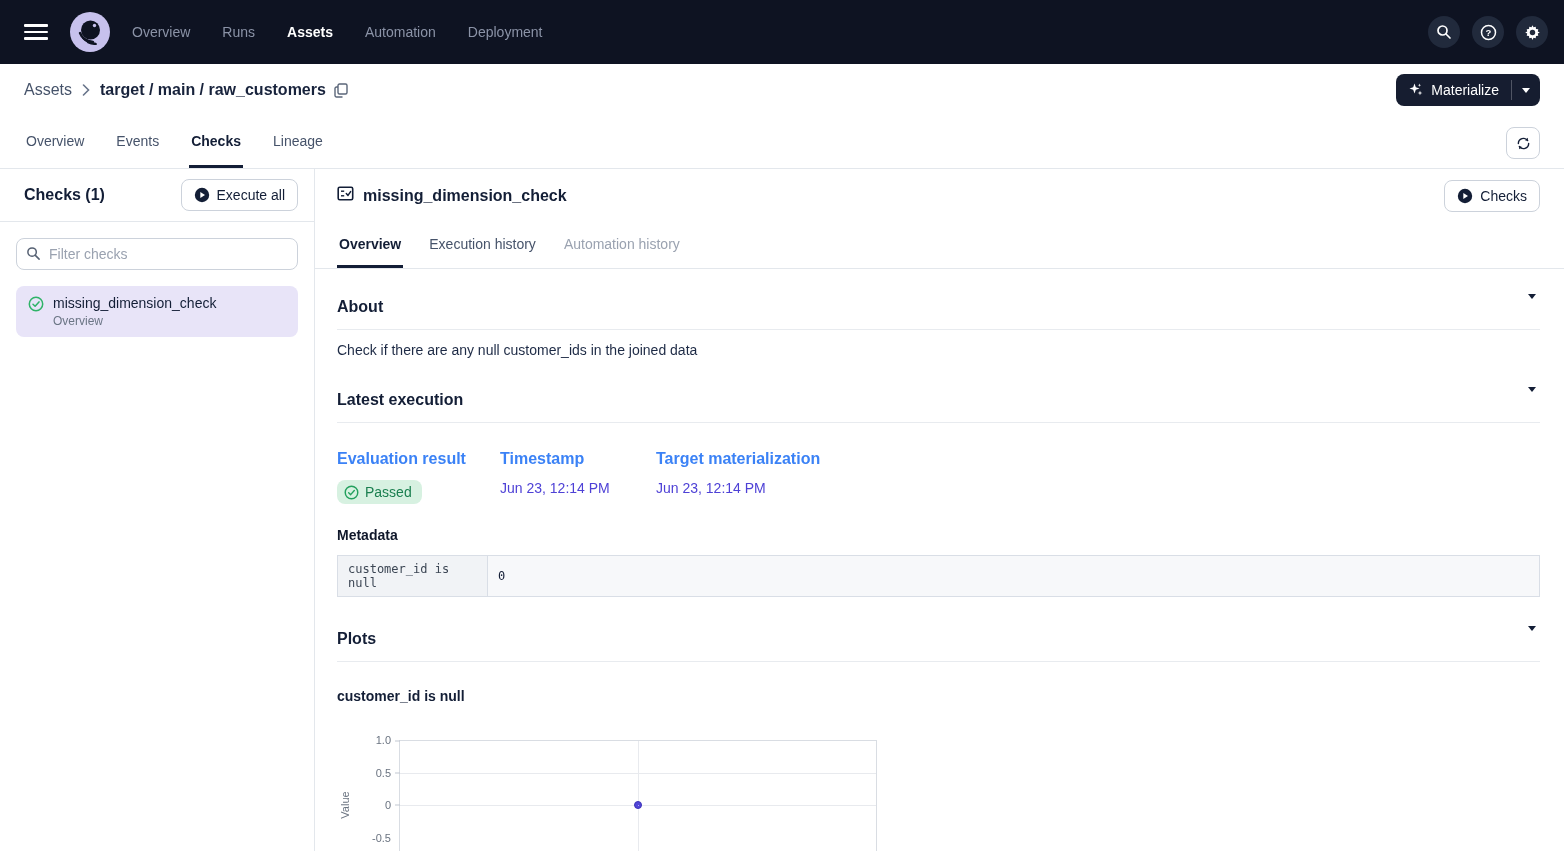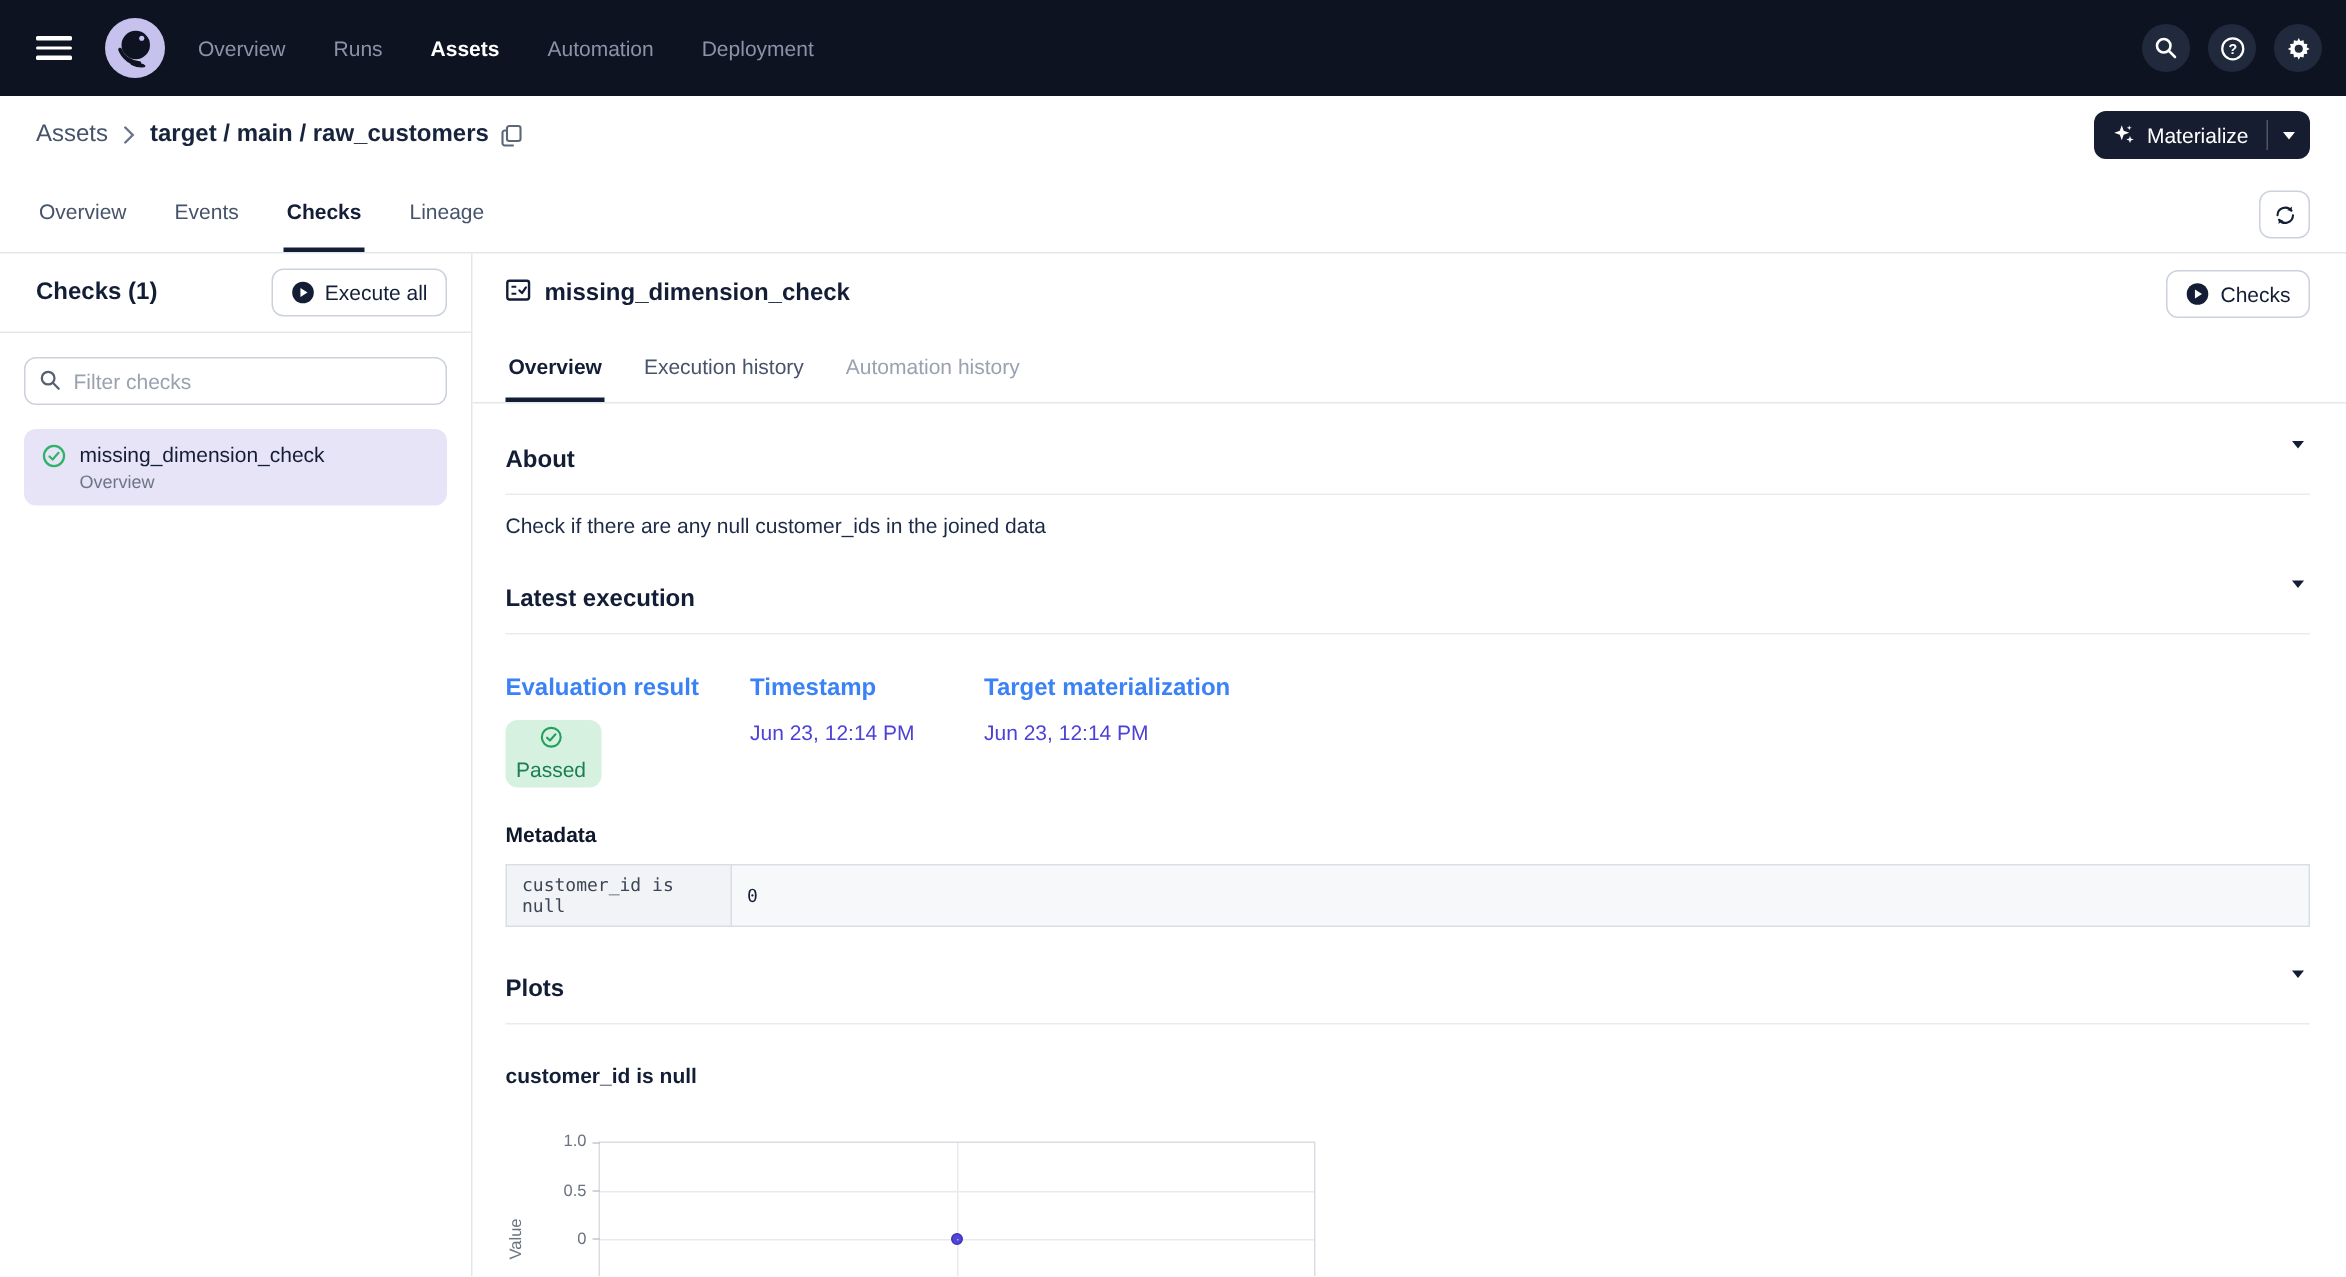--- a/index.html
+++ b/index.html
@@ -81,21 +81,21 @@
   .section-caret { background:none; border:none; color:#131e36; cursor:pointer; padding:4px; }
   .section-rule { border:none; border-top:1px solid #e8ebef; margin-top:11px; }
   .about-text { font-size:14px; color:#1d2a45; margin-top:12px; }
 
   .exec-grid { display:flex; margin-top:27px; }
   .exec-col { display:flex; flex-direction:column; gap:12px; }
   .exec-col.c1 { width:163px; }
   .exec-col.c2 { width:156px; }
   .col-head { font-size:16px; font-weight:700; color:#3b82f6; }
   .badge-passed { display:inline-flex; align-items:center; gap:6px; background:#d7f1e1;
-    border-radius:8px; padding:4px 10px 4px 7px; font-size:14px; color:#1a7f4f; width:fit-content;flex-direction:column; }
+    border-radius:8px; padding:4px 10px 4px 7px; font-size:14px; color:#1a7f4f; width:fit-content; }
   .time-link { font-size:14px; color:#4e41d6; text-decoration:none; cursor:pointer; }
 
   .meta-title { font-size:14px; font-weight:700; color:#0f172a; margin-top:23px; }
   .meta-table { width:100%; border-collapse:collapse; margin-top:12px; border:1px solid #d9dee6; }
   .meta-table td { border:1px solid #d9dee6; padding:6px 10px;
     font-family:"DejaVu Sans Mono", monospace; font-size:12px; }
   .meta-key { width:150px; background:#f1f3f6; color:#3c4654; }
   .meta-val { background:#f7f8fa; color:#131e36; }
 
   .plot-subtitle { font-size:14px; font-weight:700; color:#131e36; margin-top:26px; }

